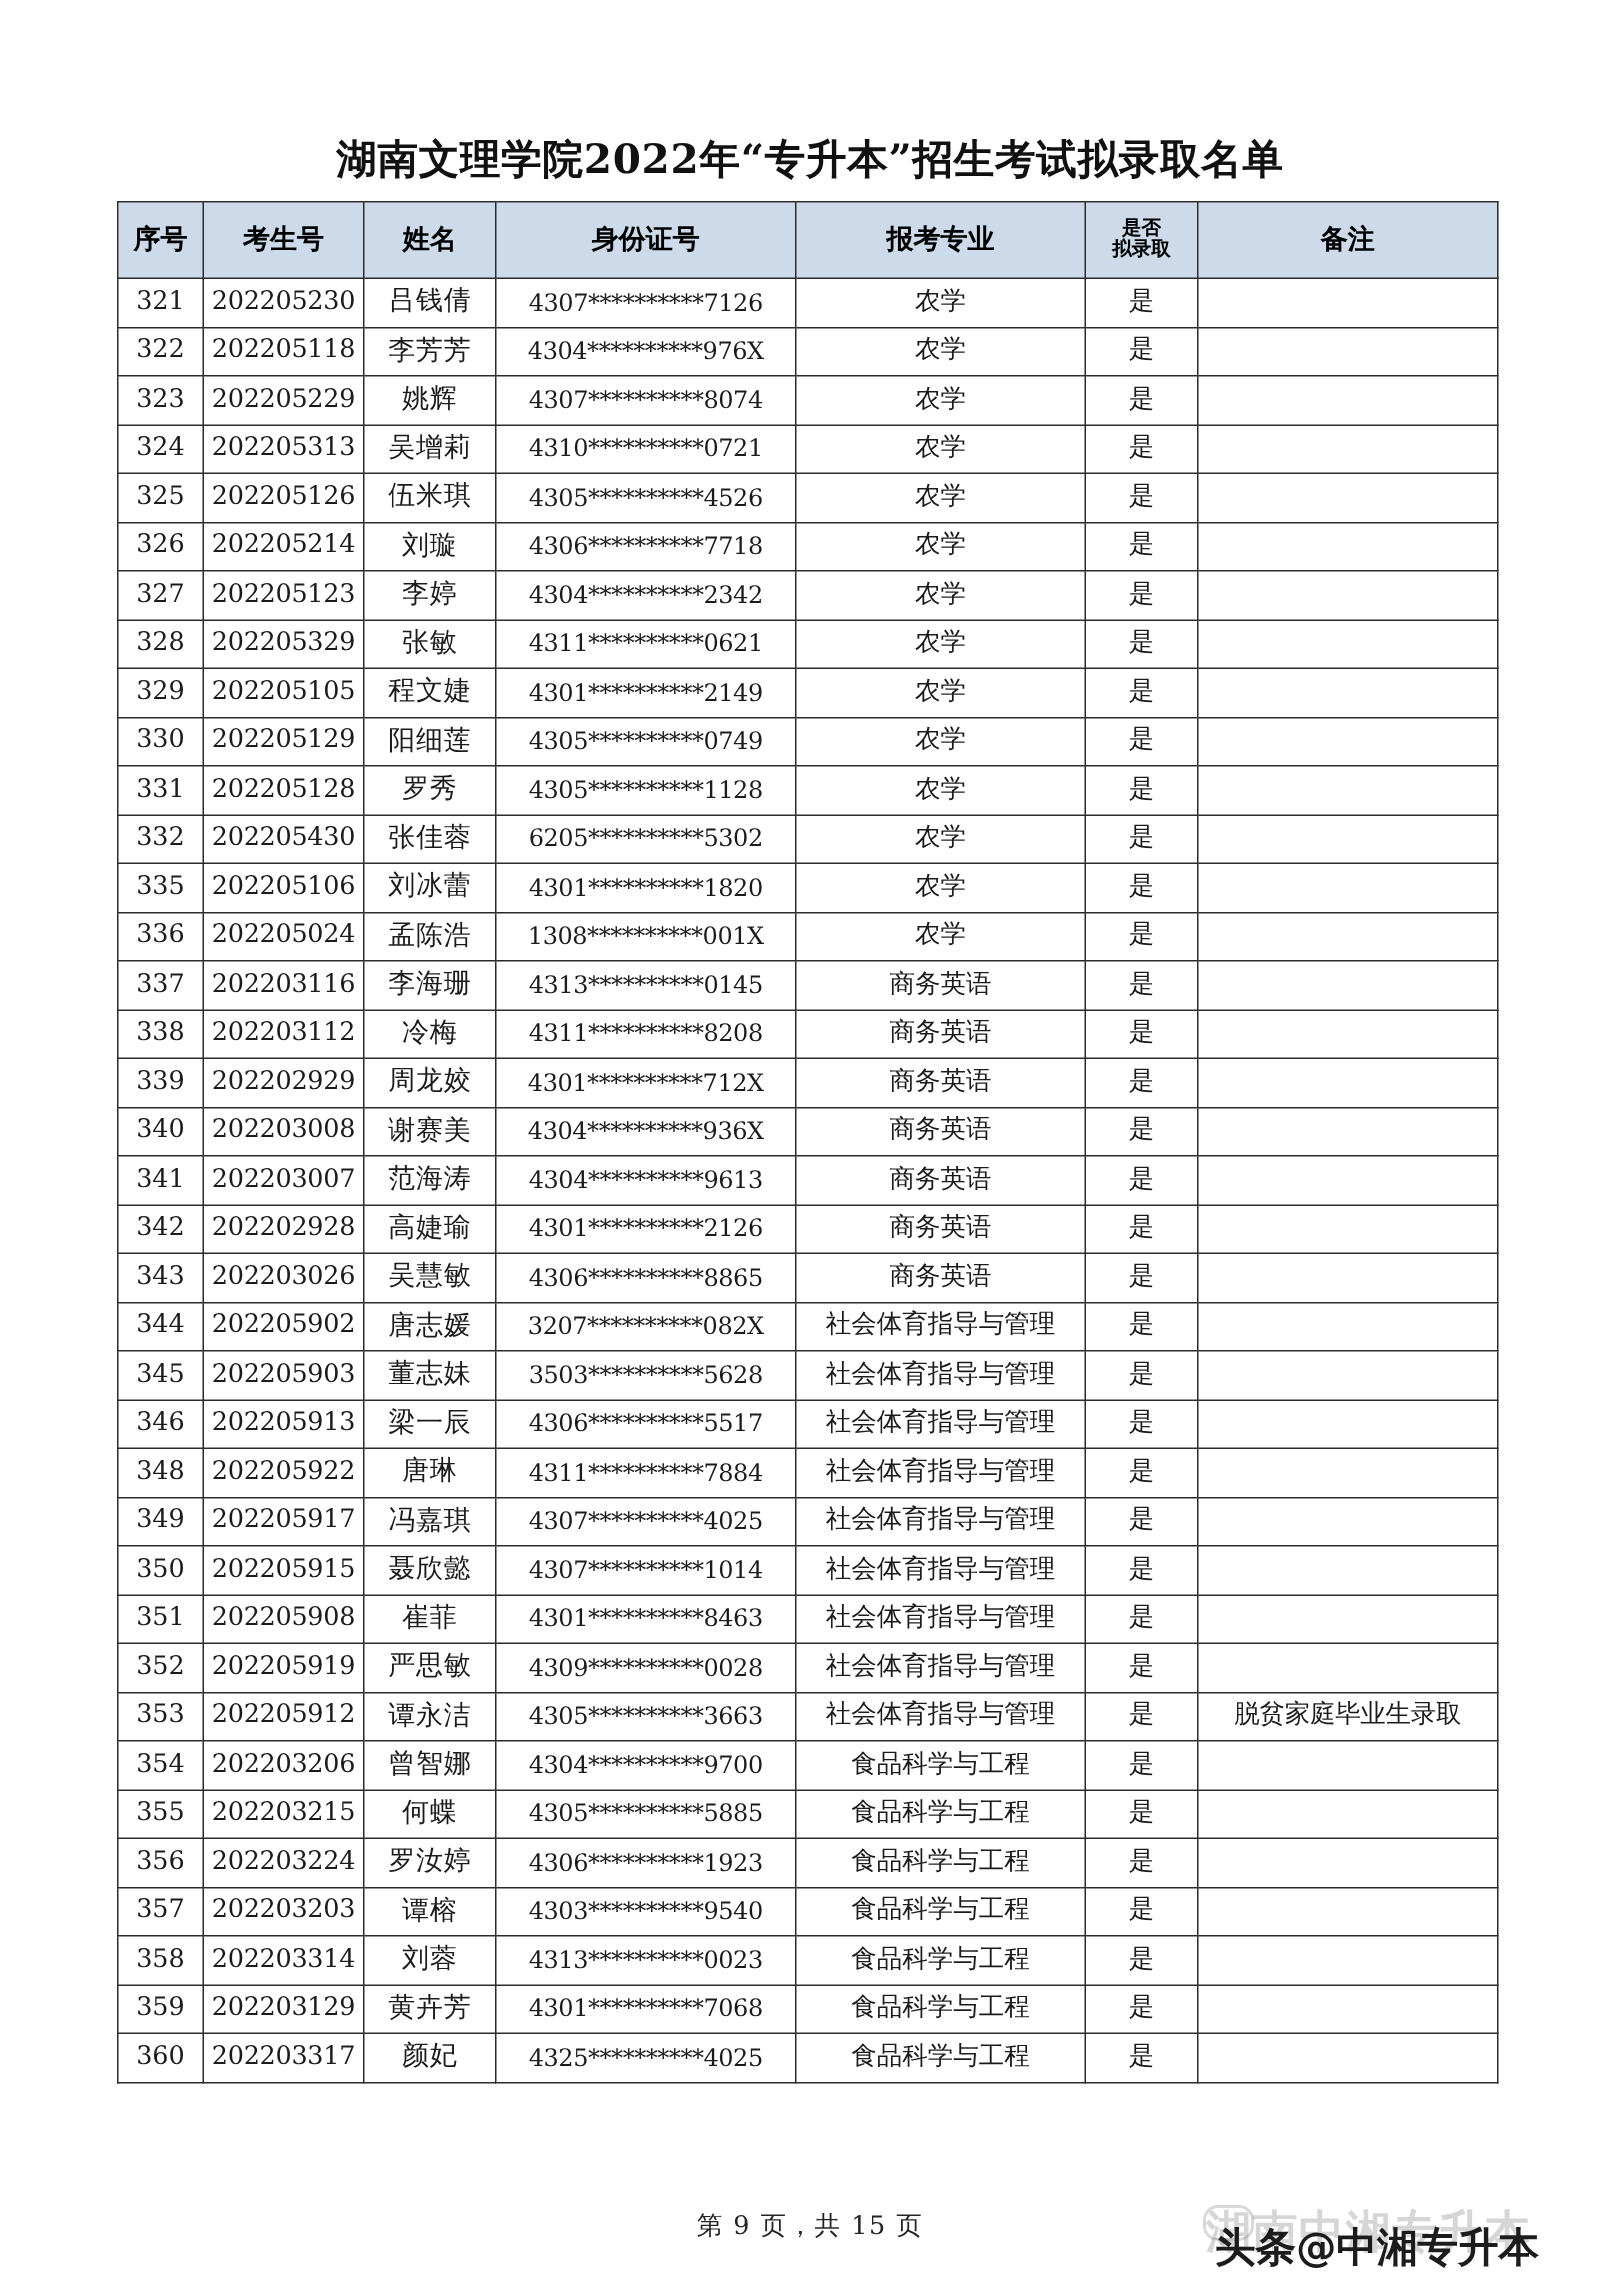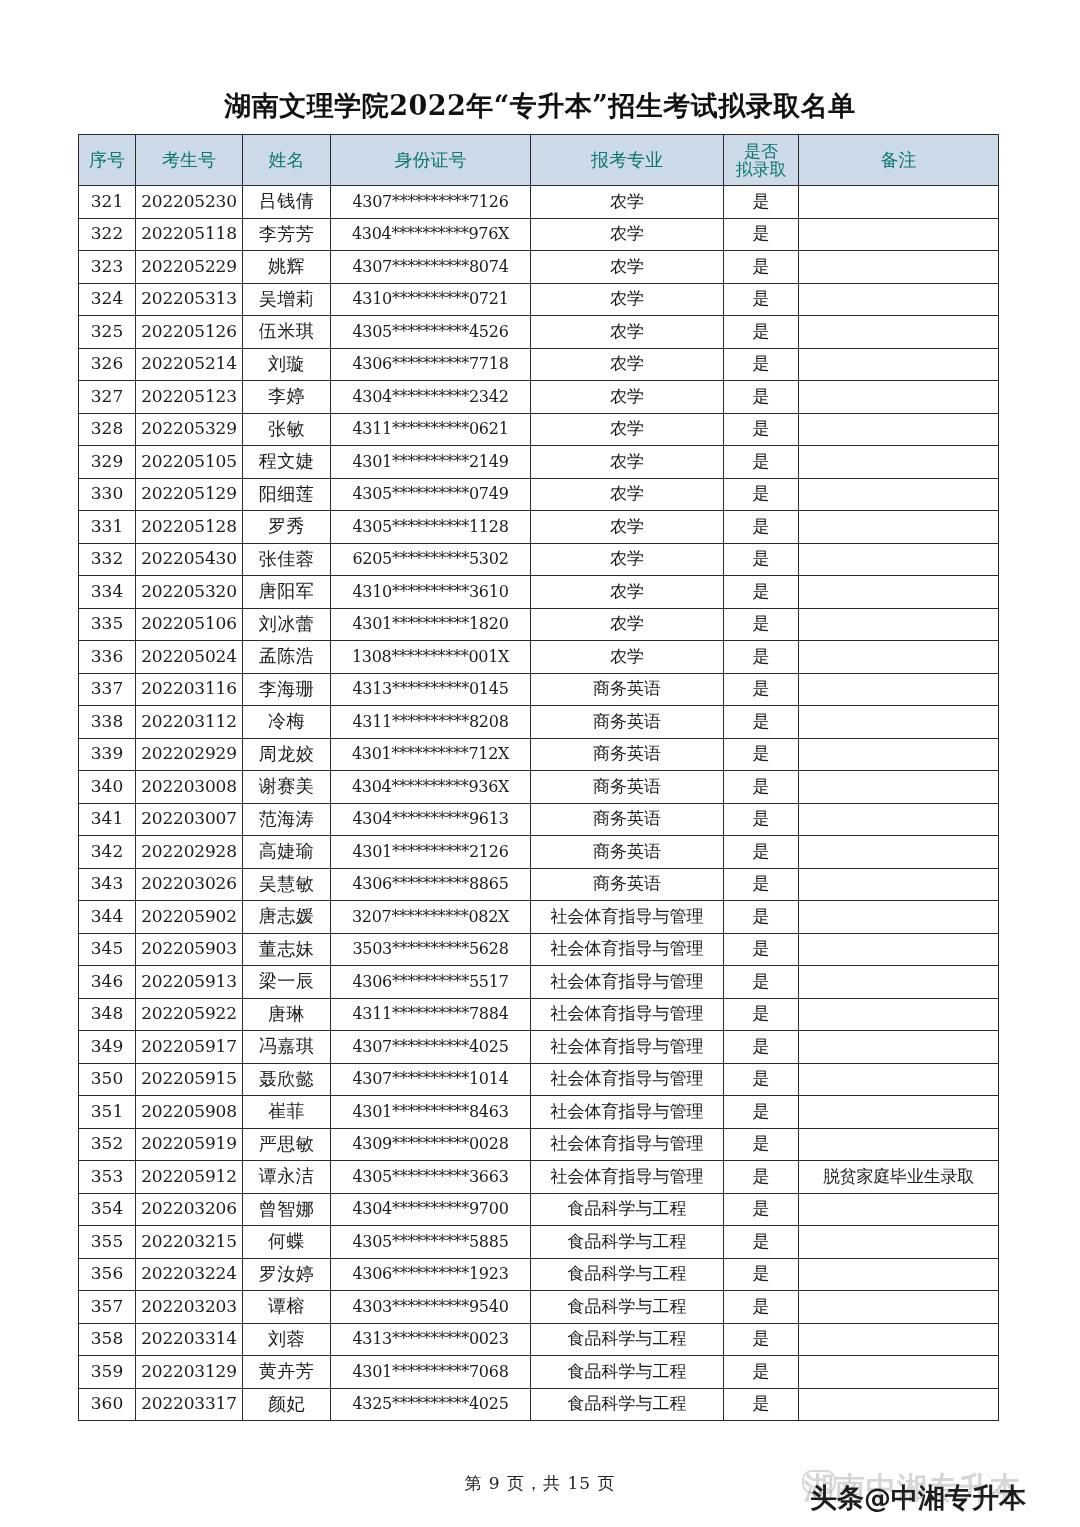--- a/index.html
+++ b/index.html
@@ -61,27 +61,27 @@
     vertical-align: middle;
     font-weight: normal;
     line-height: 1.15;
     font-family: "DejaVu Serif", "Liberation Serif", serif;
     color: #1b1b1b;
   }
   table.roster thead th {
     background: #ccdaea;
     height: 50px;
     font-size: 18px;
-    font-weight: normal;
-    color: #0f766e;
+    font-weight: bold;
+    color: #000000;
   }
   table.roster thead th .two-line {
     display: block;
     line-height: 1.08;
-    font-size: 17px;
+    font-size: 13px;
   }
   table.roster tbody td {
     height: 31.5px;
   }
 
   
   col.c-seq    { width: 57px; }
   col.c-exam   { width: 107px; }
   col.c-name   { width: 88px; }
   col.c-id     { width: 200px; }
@@ -295,29 +295,20 @@
           <tr>
             <td class="cell-seq">332</td>
             <td class="cell-exam">202205430</td>
             <td class="cell-name">张佳蓉</td>
             <td class="cell-id">6205**********5302</td>
             <td class="cell-major">农学</td>
             <td class="cell-adm">是</td>
             <td class="cell-remark"></td>
           </tr>
           <tr>
-            <td class="cell-seq">334</td>
-            <td class="cell-exam">202205320</td>
-            <td class="cell-name">唐阳军</td>
-            <td class="cell-id">4310**********3610</td>
-            <td class="cell-major">农学</td>
-            <td class="cell-adm">是</td>
-            <td class="cell-remark"></td>
-          </tr>
-          <tr>
             <td class="cell-seq">335</td>
             <td class="cell-exam">202205106</td>
             <td class="cell-name">刘冰蕾</td>
             <td class="cell-id">4301**********1820</td>
             <td class="cell-major">农学</td>
             <td class="cell-adm">是</td>
             <td class="cell-remark"></td>
           </tr>
           <tr>
             <td class="cell-seq">336</td>

